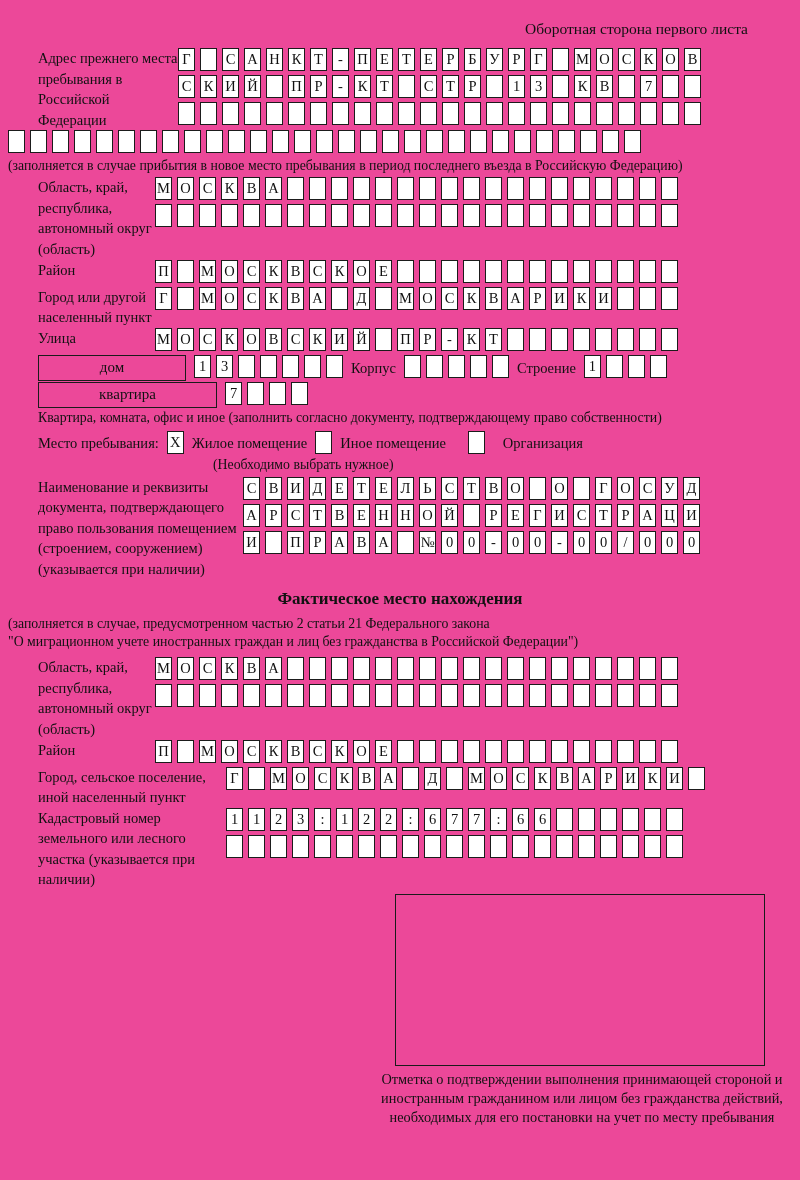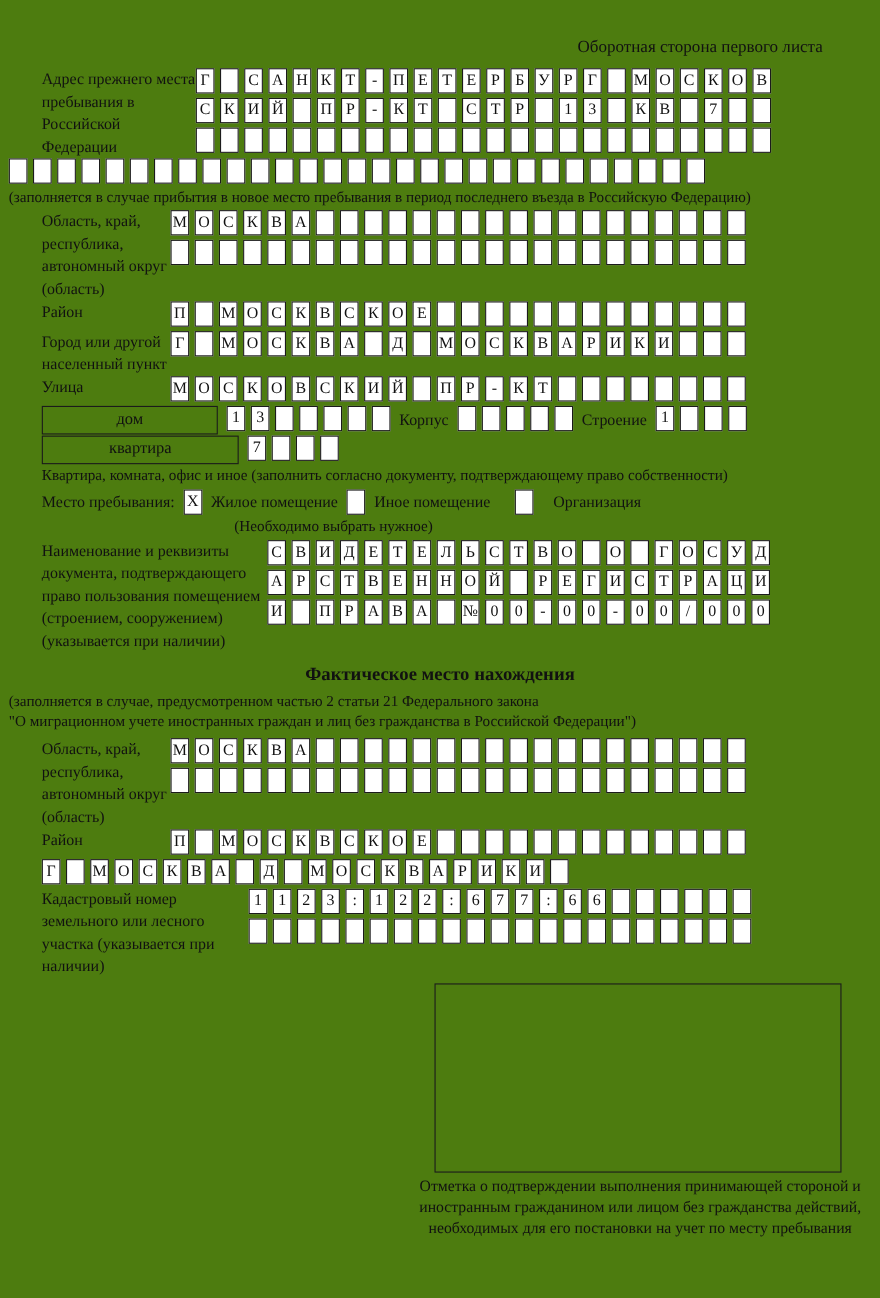--- a/index.html
+++ b/index.html
@@ -1,38 +1,38 @@
 <!DOCTYPE html>
 <html><head>
 <meta charset="utf-8">
 <style>
   *{box-sizing:border-box;margin:0;padding:0}
   html,body{background:#fff}
-  .page{position:relative;width:800px;height:1180px;background:#4d7c0f;color:#111;
-        font-family:"Liberation Serif","DejaVu Serif",serif;padding:20px 8px 0 8px;overflow:hidden}
+  .page{position:relative;width:800px;height:1180px;background:#ec4899;color:#111;
+        font-family:"Liberation Serif","DejaVu Serif",serif;padding:6px 8px 0 8px;overflow:hidden}
   .header-note{text-align:right;font-size:15.5px;padding:14px 44px 10px 0}
   .row{display:flex;align-items:flex-start}
   .rows{display:flex;flex-direction:column}
   .cells{display:flex;gap:5px;margin-bottom:4px}
   .cell{flex:0 0 auto;width:17px;height:23px;border:1.6px solid #1b1b1b;background:#fff;
         font-size:14.5px;line-height:21px;text-align:center}
   .lbl{font-size:14.5px;line-height:1.42}
   .w140{width:140px}
   .w117{width:117px;flex:0 0 117px}
   .w205{width:205px;flex:0 0 205px}
   .w188{width:188px;flex:0 0 188px}
   .ml30{margin-left:30px}
   .fullrow{margin-left:0}
   .caption{font-size:13.8px;line-height:1.3}
   .center{text-align:left}
   .sec-title{font-weight:bold;font-size:16px;text-align:center;margin:6px 0 8px 0}
   .sub-title{font-weight:bold;font-size:17px;text-align:center;margin:10px 0 6px 0}
   .bigbox{border:1.6px solid #1b1b1b;height:26px;display:flex;align-items:center;justify-content:center;
           font-size:15px;flex:0 0 auto;margin-right:8px}
-  .bb160{width:160px}
+  .bb160{width:148px}
   .bb198{width:179px}
   .inline-lbl{font-size:14.5px;line-height:26px;margin:0 8px;white-space:nowrap}
   .cb-row .cell{margin-top:1px}
   .gap-sm{margin-bottom:2px}
   .mark-box{position:relative;margin-left:387px;margin-top:4px;width:370px;height:172px;border:1.8px solid #1b1b1b}
   .mark-caption{width:404px;margin-left:372px;margin-top:4px;text-align:center;font-size:14.3px;line-height:1.32}
   .note-indent{margin-left:205px;margin-bottom:3px}
   .cap-ml{margin-left:30px;margin-bottom:3px}
 </style>
 </head>
@@ -518,20 +518,21 @@
         <span class="cell"></span>
         <span class="cell"></span>
         <span class="cell"></span>
         <span class="cell"></span>
         <span class="cell"></span>
         <span class="cell"></span>
       </div>
   </div>
 
   <div class="row ml30">
+    <div class="lbl w188">Город, сельское поселение, иной населенный пункт</div>
     <div class="cells">
         <span class="cell">Г</span>
         <span class="cell"></span>
         <span class="cell">М</span>
         <span class="cell">О</span>
         <span class="cell">С</span>
         <span class="cell">К</span>
         <span class="cell">В</span>
         <span class="cell">А</span>
         <span class="cell"></span>

